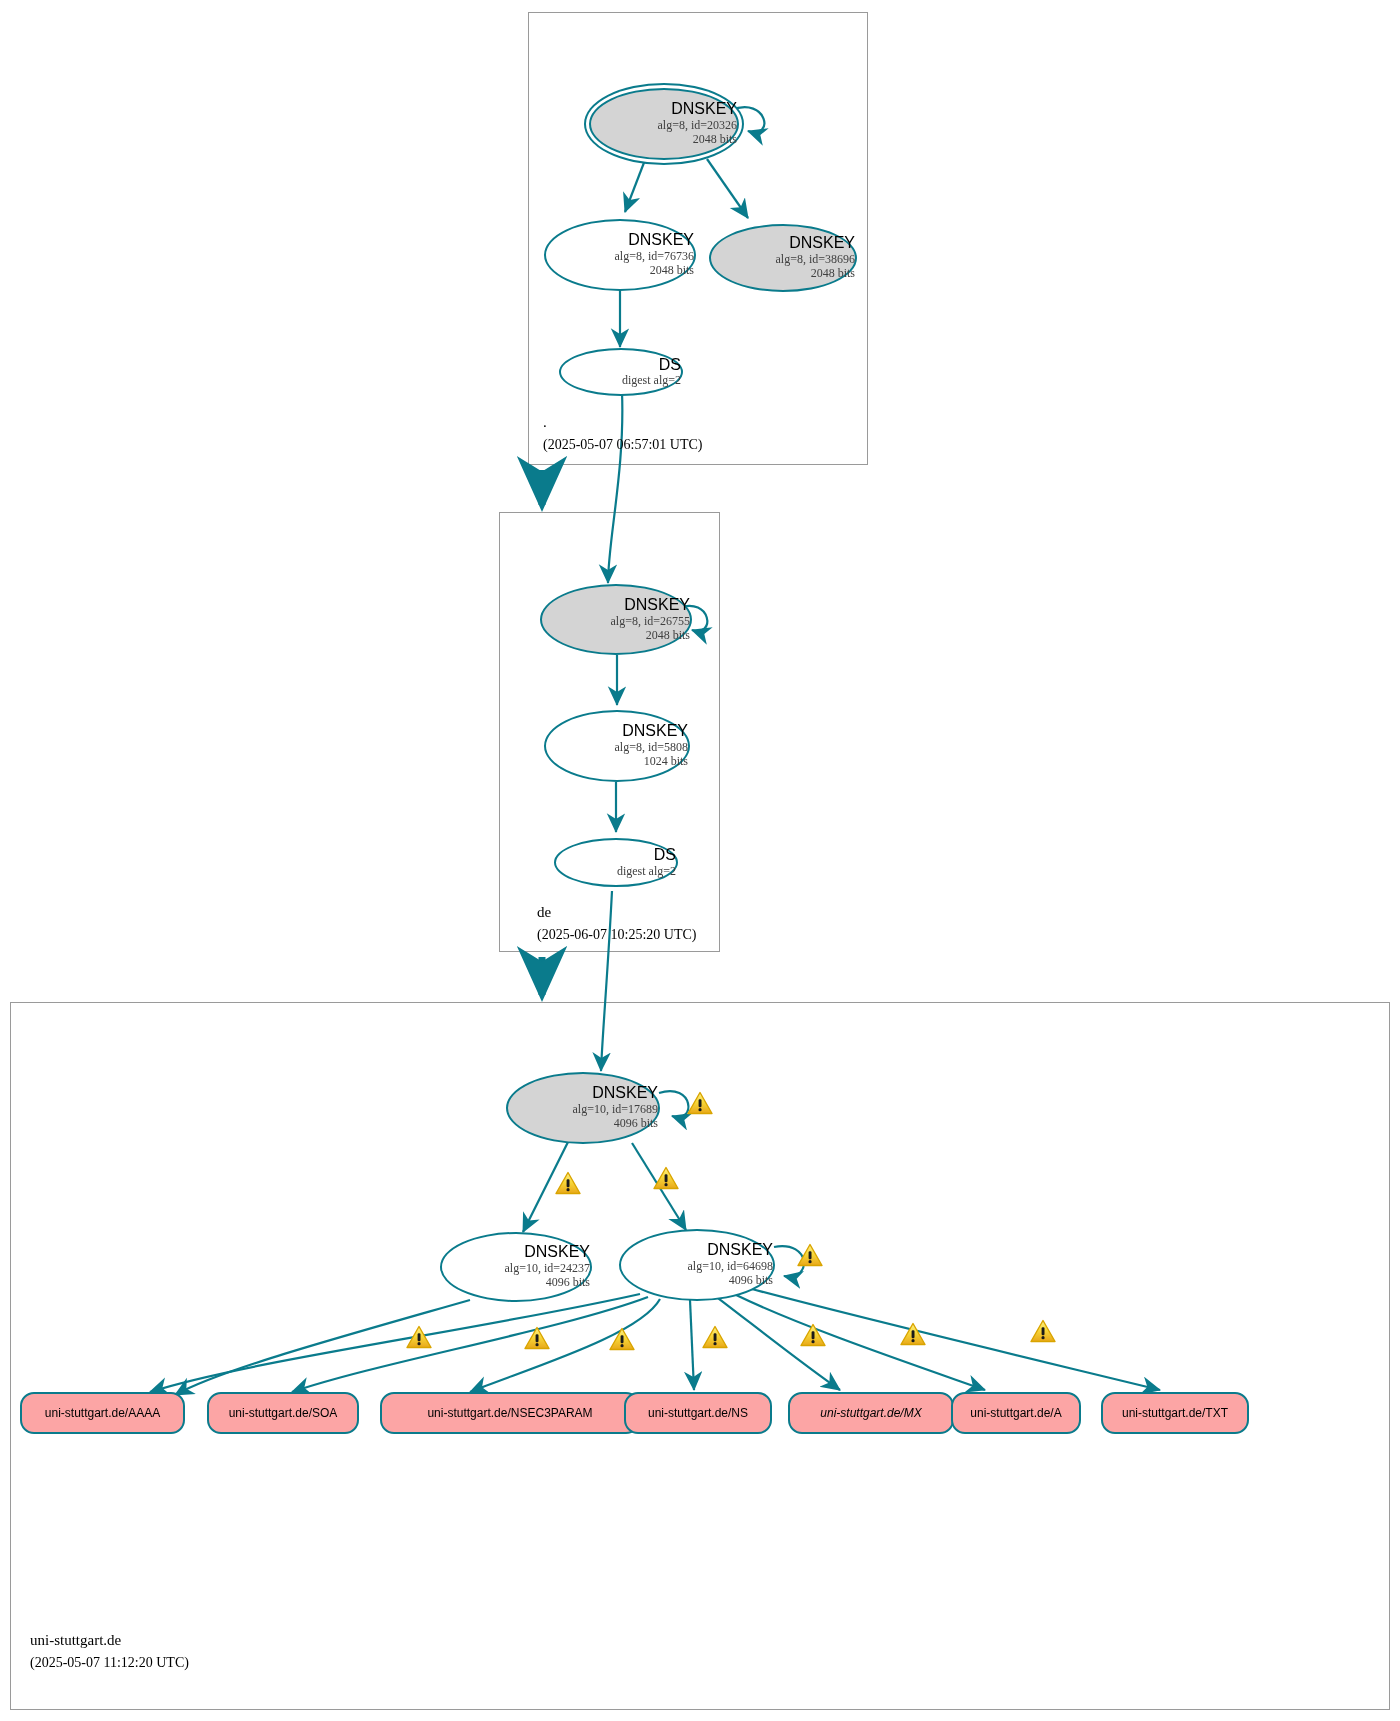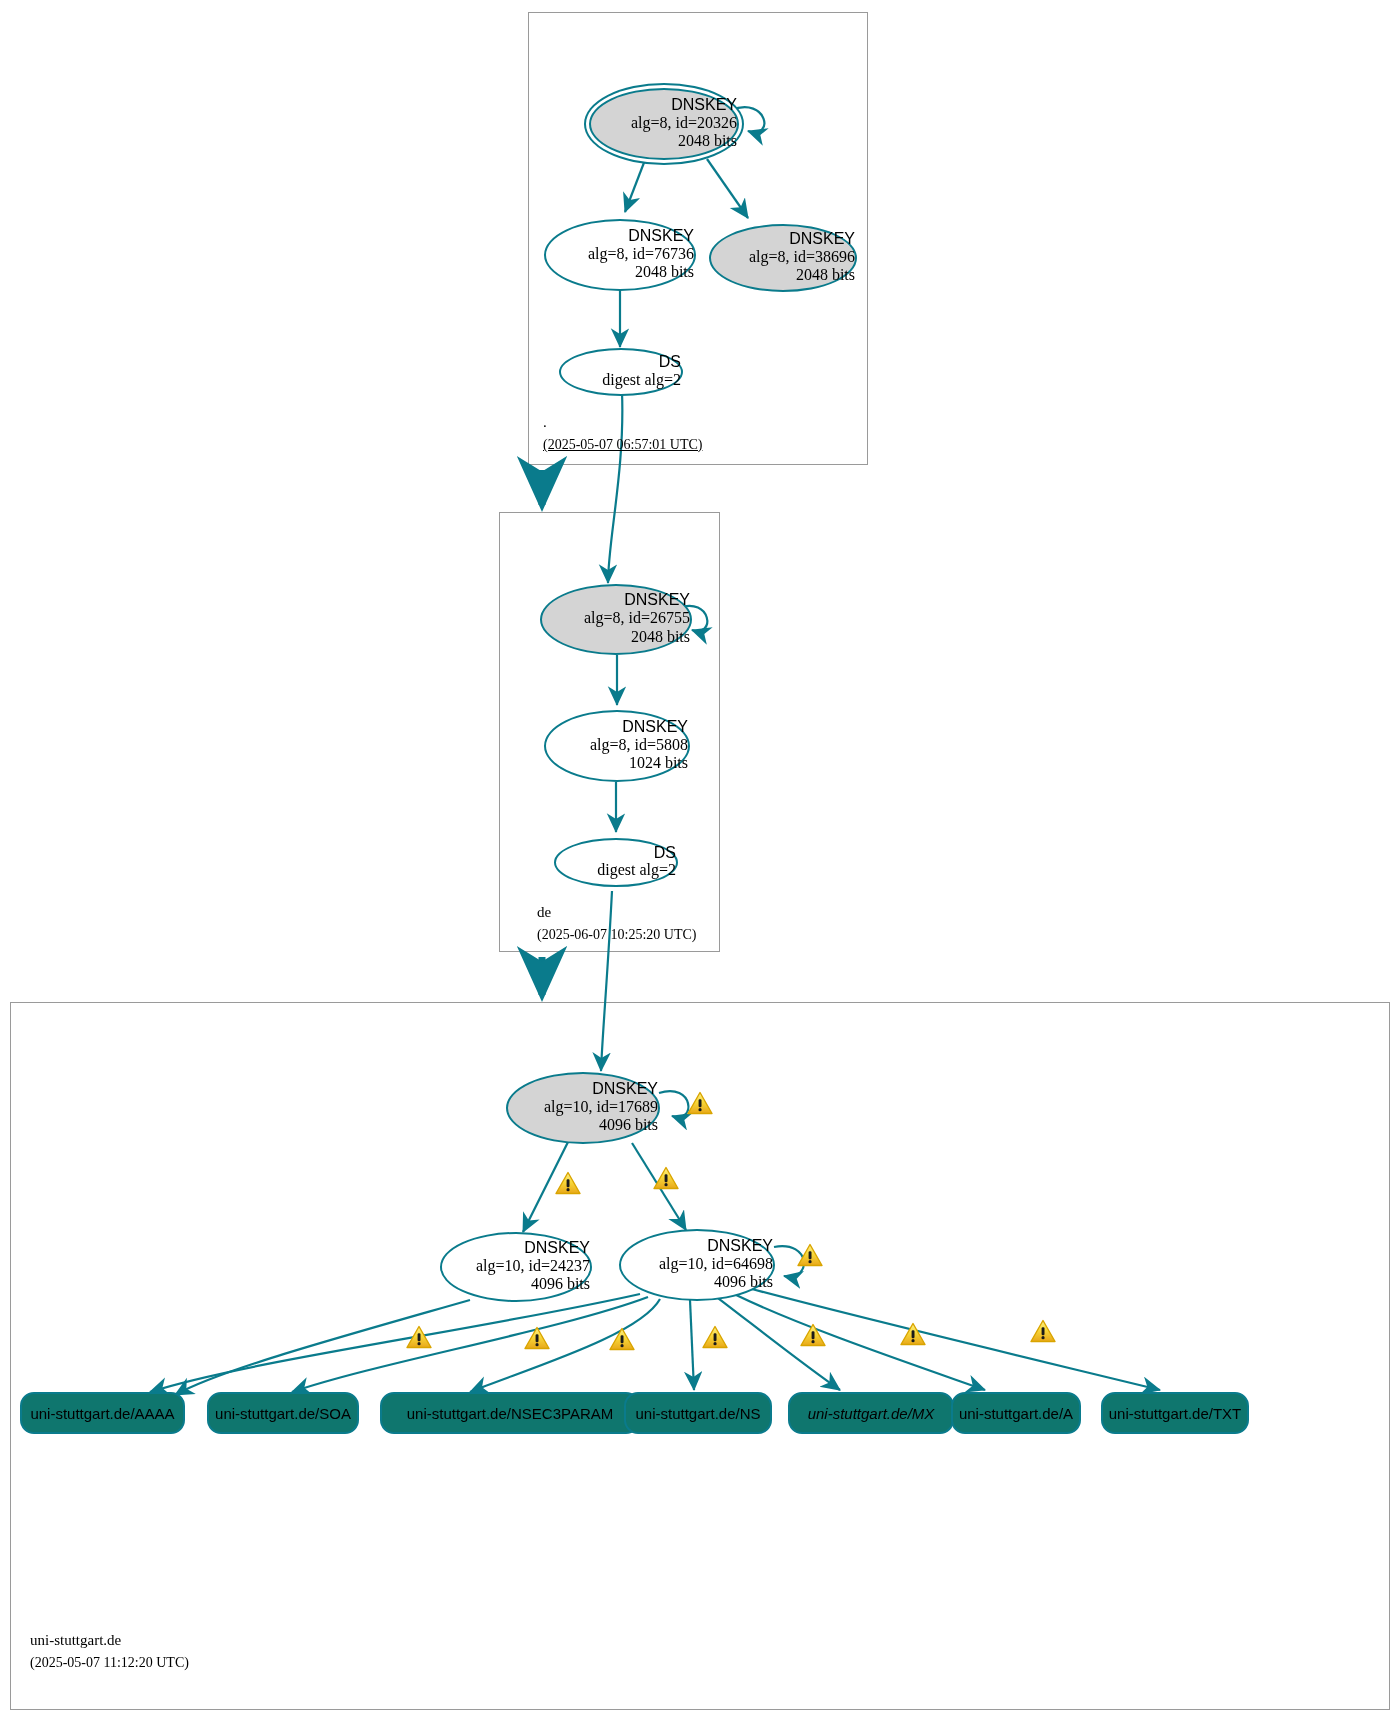--- a/index.html
+++ b/index.html
@@ -12,25 +12,25 @@
   .zone-label{position:absolute;font-family:"Liberation Serif", serif;font-size:15px;color:#000;white-space:nowrap;}
   .zone-time{position:absolute;font-family:"Liberation Serif", serif;font-size:14px;color:#000;white-space:nowrap;}
 
   .node{position:absolute;display:flex;flex-direction:column;align-items:flex-end;justify-content:center;box-sizing:border-box;text-align:center;}
   .ell{border:2px solid #0a7b8c;border-radius:50%;}
   .ell.shaded{background:#d4d4d4;}
   .ell.plain{background:#ffffff;}
   .ell.dbl{box-shadow:0 0 0 3px #ffffff, 0 0 0 5px #0a7b8c;}
 
   .n-title{font-family:"Liberation Sans", sans-serif;font-size:16px;color:#000;line-height:1.05;}
-  .n-sub{font-family:"Liberation Serif", serif;font-size:16px;color:#000000;line-height:1.18;}
-
-  .rrset{position:absolute;border:2px solid #0a7b8c;border-radius:14px;background:#0f766e;
+  .n-sub{font-family:"Liberation Serif", serif;font-size:12px;color:#404040;line-height:1.18;}
+
+  .rrset{position:absolute;border:2px solid #0a7b8c;border-radius:14px;background:#fca5a5;
          display:flex;align-items:center;justify-content:center;box-sizing:border-box;
-         font-family:"Liberation Sans", sans-serif;font-size:15px;color:#000;white-space:nowrap;}
+         font-family:"Liberation Sans", sans-serif;font-size:12px;color:#000;white-space:nowrap;}
 </style>
 </head>
 <body>
 
 <div id="stage">
 
   <div class="zone-box" style="left:528px;top:12px;width:340px;height:453px;"></div>
   <div class="zone-box" style="left:499px;top:512px;width:221px;height:440px;"></div>
   <div class="zone-box" style="left:10px;top:1002px;width:1380px;height:708px;"></div>
 
@@ -110,21 +110,21 @@
     <div class="n-sub">alg=8, id=38696</div>
     <div class="n-sub">2048 bits</div>
   </div>
 
   <div class="node ell plain" style="left:559px;top:348px;width:124px;height:48px;">
     <div class="n-title">DS</div>
     <div class="n-sub">digest alg=2</div>
   </div>
 
   <div class="zone-label" style="left:543px;top:414px;">.</div>
-  <div class="zone-time" style="left:543px;top:437px;text-decoration:underline;">(2025-05-07 06:57:01 UTC)</div>
+  <div class="zone-time" style="left:543px;top:437px;">(2025-05-07 06:57:01 UTC)</div>
 
   <div class="node ell shaded" style="left:540px;top:584px;width:152px;height:71px;">
     <div class="n-title">DNSKEY</div>
     <div class="n-sub">alg=8, id=26755</div>
     <div class="n-sub">2048 bits</div>
   </div>
 
   <div class="node ell plain" style="left:544px;top:710px;width:146px;height:72px;">
     <div class="n-title">DNSKEY</div>
     <div class="n-sub">alg=8, id=5808</div>

